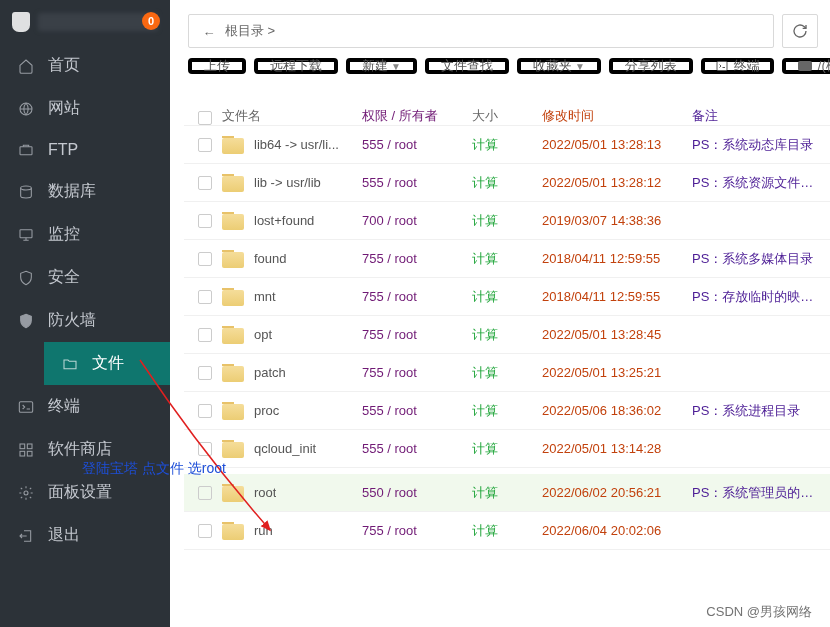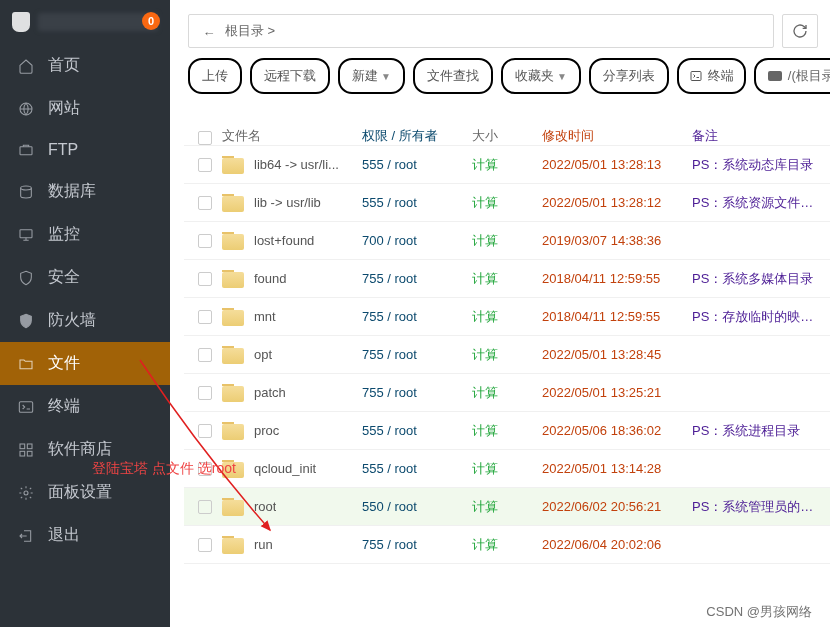--- a/index.html
+++ b/index.html
@@ -3,49 +3,49 @@
 <meta charset="utf-8">
 <style>
 * { box-sizing: border-box; margin: 0; padding: 0; }
 body { font-family: "Microsoft YaHei", Arial, sans-serif; font-size: 13px; color: #555; background: #fff; width: 830px; height: 627px; overflow: hidden; position: relative; }
 .sidebar { width: 170px; background: #2c3238; color: #c4c8cf; height: 627px; float: left; }
 .sidebar-header { height: 44px; padding: 10px 12px; display: flex; align-items: center; position: relative; }
 .shield { width: 18px; height: 20px; background: #fff; border-radius: 3px 3px 7px 7px; margin-right: 8px; opacity: .85; }
 .header-blur { flex: 1; height: 18px; background: #3a4047; border-radius: 3px; filter: blur(2px); }
 .badge { position: absolute; right: 10px; top: 12px; background: #f96812; color: #fff; width: 18px; height: 18px; border-radius: 50%; font-size: 11px; display: flex; align-items: center; justify-content: center; font-weight: bold; }
 .nav-item { display: flex; align-items: center; padding: 11px 18px; cursor: pointer; font-size: 16px; color: #c4c8cf; }
-.nav-item.active { background: #a16207; color: #fff; }
+.nav-item.active { background: #0f766e; color: #fff; margin-left: 44px; }
 .nav-ico { width: 16px; height: 16px; margin-right: 14px; display: inline-flex; align-items: center; justify-content: center; opacity: .7; }
 .main { margin-left: 170px; height: 627px; padding: 8px 0 0 0; }
 .pathbar { margin: 6px 12px 10px 18px; display: flex; gap: 8px; }
 .pathbox { flex: 1; height: 34px; border: 1px solid #d9d9d9; border-radius: 2px; display: flex; align-items: center; padding: 0 10px; color: #666; }
 .path-back { width: 20px; text-align: center; color: #666; margin-right: 6px; }
 .refresh { width: 36px; height: 34px; border: 1px solid #d9d9d9; border-radius: 2px; display: flex; align-items: center; justify-content: center; cursor: pointer; color: #666; }
 .toolbar { margin: 0 12px 12px 18px; display: flex; gap: 8px; align-items: center; }
-.btn { height: 36px; border: 2px solid #000000; border-radius: 14px; padding: 0 12px; background: #fff; display: inline-flex; align-items: center; font-size: 13px; color: #555; cursor: pointer; white-space: nowrap; }
+.btn { height: 16px; border: 4px solid #000000; border-radius: 4px; padding: 0 12px; background: #fff; display: inline-flex; align-items: center; font-size: 13px; color: #555; cursor: pointer; white-space: nowrap; }
 .btn .car { margin-left: 3px; font-size: 10px; color: #888; }
 .btn.icn { padding: 0 10px; }
 .disk { color: #666; }
 .disk-ico { width: 14px; height: 10px; background: #666; display: inline-block; margin-right: 6px; border-radius: 2px; }
 .table { margin: 0 0 0 14px; }
 .thead, .trow { display: flex; align-items: center; height: 38px; border-bottom: 1px solid #f0f0f0; padding: 0 4px; }
 .thead { color: #666; font-weight: normal; height: 40px; align-items: flex-end; }
-.trow.hl { background: #f1f9ed; }
+.trow.hl { background: #f1f9ed; margin-top: 6px; }
 .c-chk { width: 34px; display: flex; justify-content: center; }
 .chk { width: 14px; height: 14px; border: 1px solid #ccc; border-radius: 2px; }
 .c-name { width: 140px; display: flex; align-items: center; overflow: hidden; }
-.c-perm { width: 110px; color: #0c4a6e; }
+.c-perm { width: 110px; color: #701a75; }
 .c-size { width: 70px; color: #20a53a; cursor: pointer; }
 .c-date { width: 150px; color: #c2410c; }
 .c-rem { flex: 1; color: #4c1d95; white-space: nowrap; overflow: hidden; text-overflow: ellipsis; padding-right: 10px; }
 .folder { width: 22px; height: 18px; margin-right: 10px; position: relative; flex-shrink: 0; }
 .folder::before { content: ""; position: absolute; width: 12px; height: 4px; background: #e8c269; top: -2px; left: 0; border-radius: 2px 2px 0 0; }
 .folder::after { content: ""; position: absolute; width: 22px; height: 16px; background: linear-gradient(#f5dd9a, #eccd74); top: 2px; border-radius: 2px; }
 .fname { white-space: nowrap; overflow: hidden; text-overflow: ellipsis; color: #555; }
-.annot { position: absolute; color: #ef4444; font-size: 14px; left: 92px; top: 460px; z-index: 5; font-weight: 500; }
+.annot { position: absolute; color: #1d4ed8; font-size: 14px; left: 82px; top: 460px; z-index: 5; font-weight: 500; }
 .arrow-svg { position: absolute; left: 130px; top: 350px; z-index: 4; pointer-events: none; }
 .watermark { position: absolute; right: 18px; bottom: 6px; color: #737373; font-size: 13px; margin-left: 40px; }
 </style>
 </head>
 <body>
 
 <div class="sidebar">
   <div class="sidebar-header">
     <div class="shield"></div>
     <div class="header-blur"></div>

